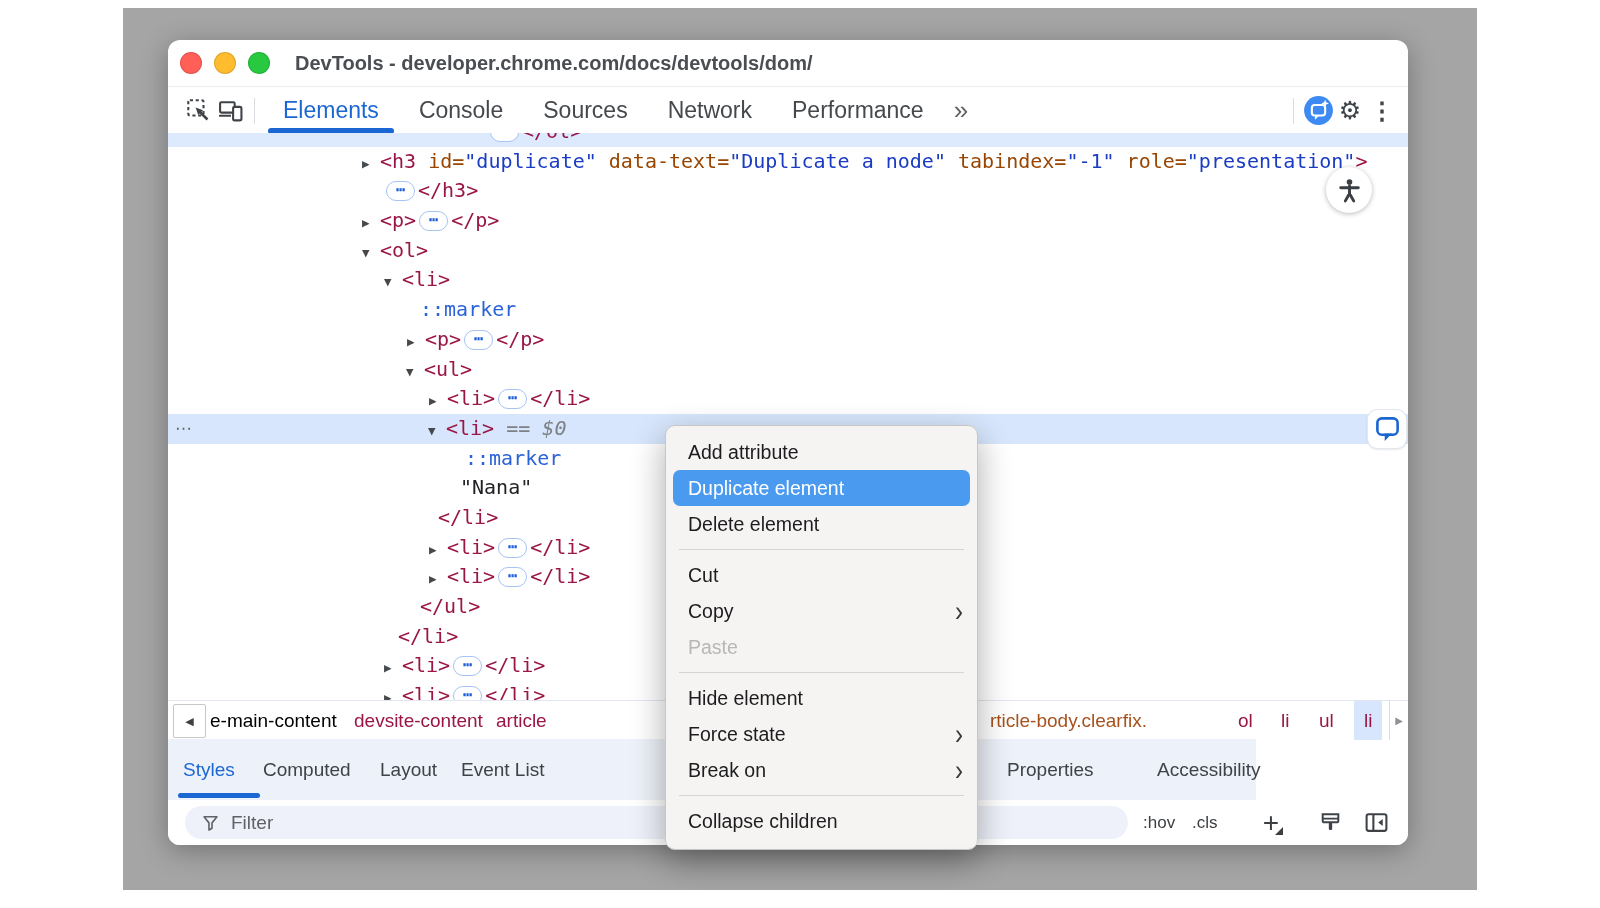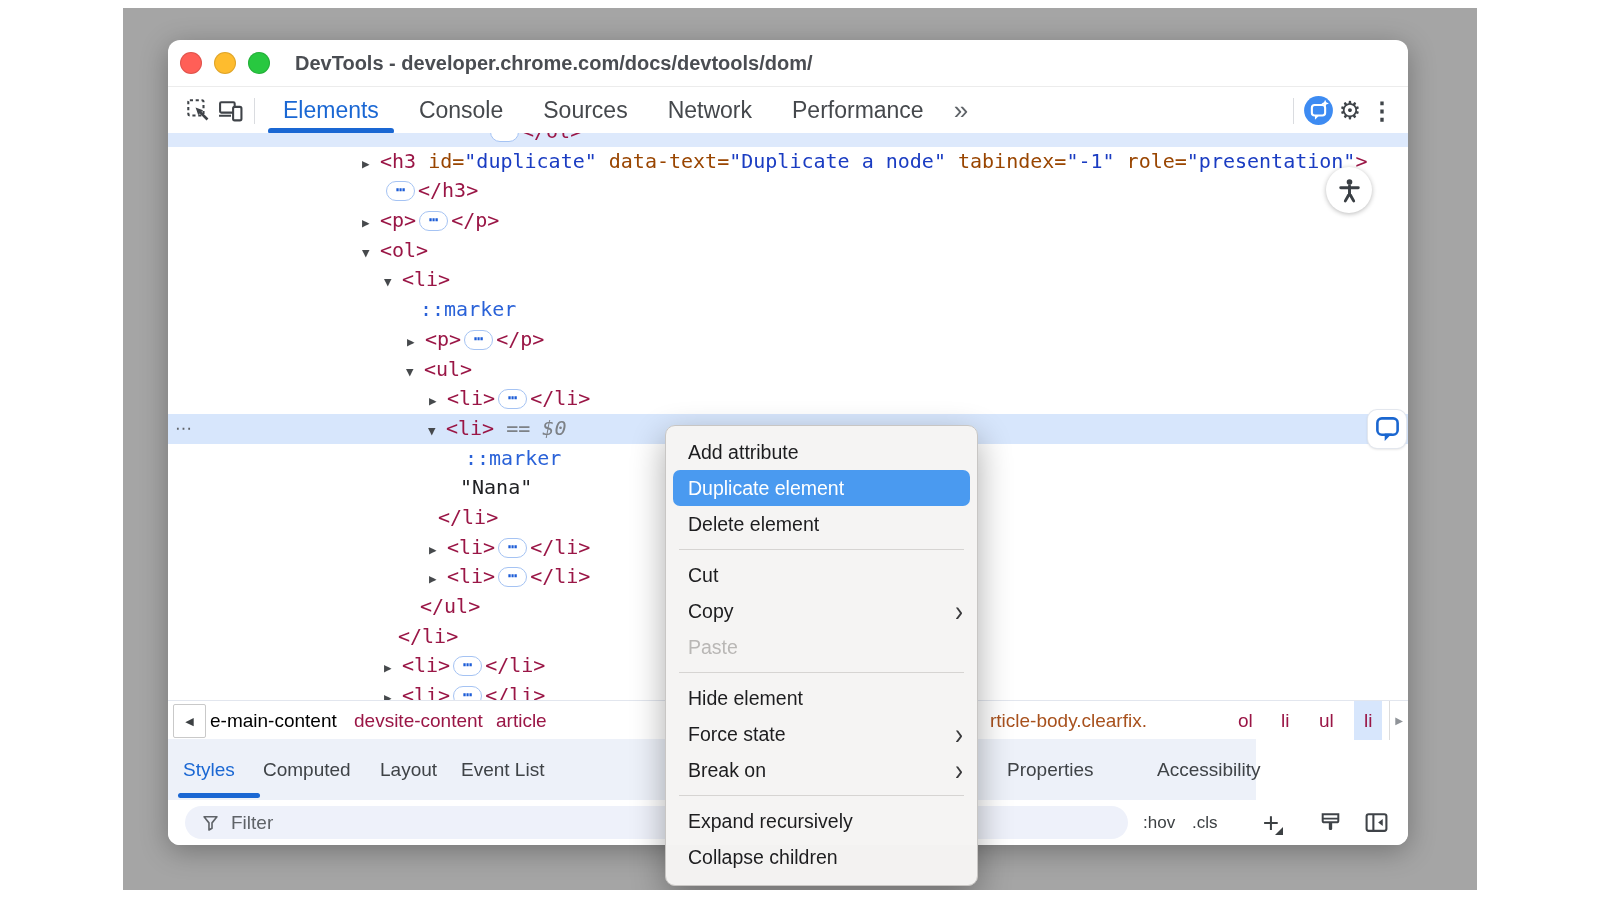--- a/index.html
+++ b/index.html
@@ -267,20 +267,17 @@
         <div class="menu-item">
           <span>Force state</span>
           <span class="menu-chevron">›</span>
         </div>
         <div class="menu-item">
           <span>Break on</span>
           <span class="menu-chevron">›</span>
         </div>
         <div class="menu-sep"></div>
         <div class="menu-item">
-          <span>Expand recursively</span>
-        </div>
-        <div class="menu-item">
           <span>Collapse children</span>
         </div>
       </div>
   </div>
 </div>
 
 </body></html>

